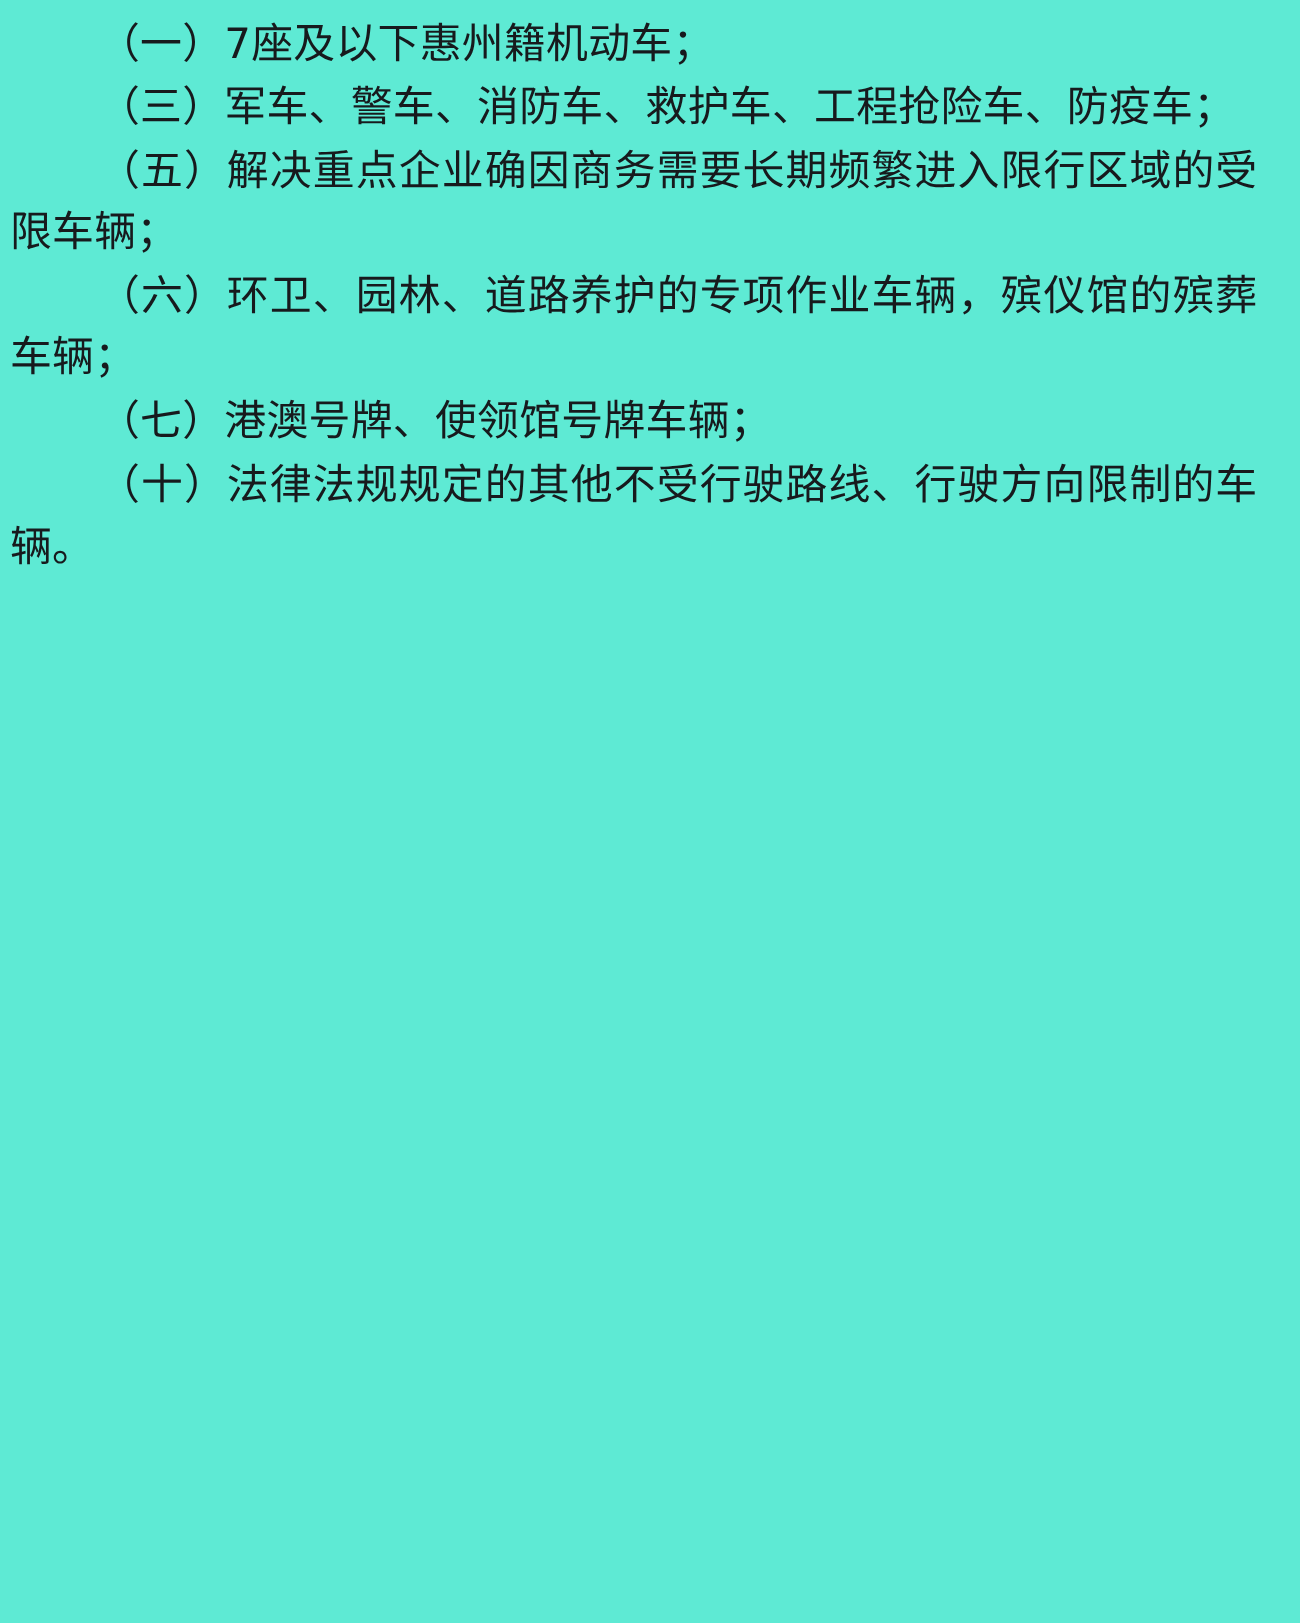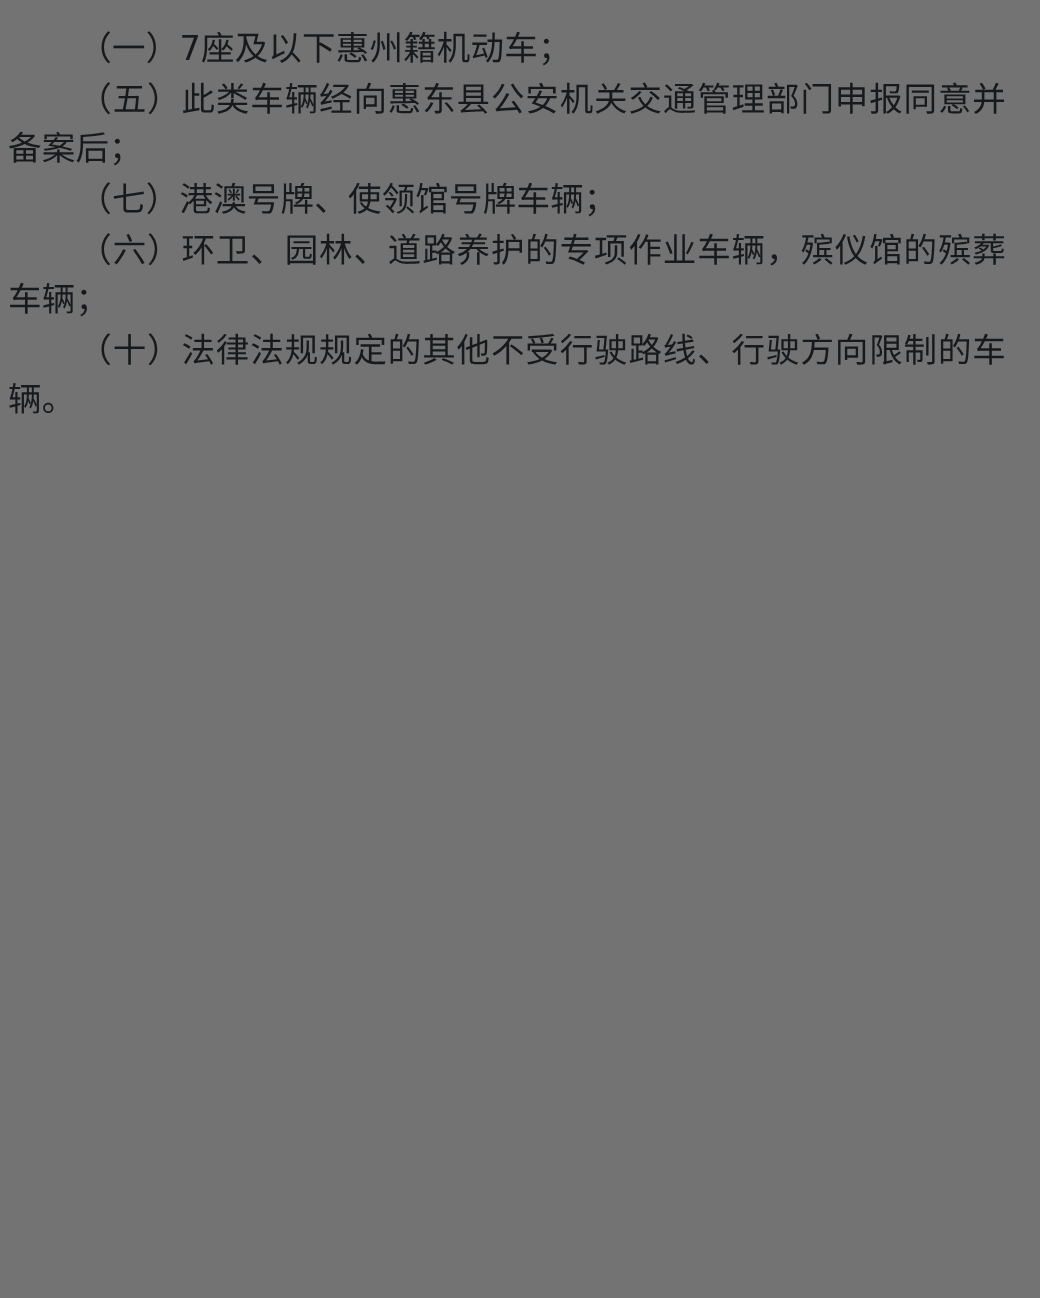--- a/index.html
+++ b/index.html
@@ -11,26 +11,26 @@
     height: 1298px;
     overflow: hidden;
     font-family: "DejaVu Sans", "Liberation Sans", sans-serif;
     background: #dce9f6;
   }
   .page {
     position: relative;
     width: 1040px;
     height: 1298px;
     box-sizing: border-box;
-    padding: 24px 34px 0 8px;
+    padding: 10px 34px 0 8px;
     
     background:
       radial-gradient(120% 90% at 8% 0%, #f4fbff 0%, #eaf4fd 30%, #dcebf8 62%, #cfe2f4 100%),
       linear-gradient(160deg, #f2f9ff 0%, #e3eff b 40%, #cfe1f3 100%);
-    background-color: #737373;
+    background-color: #5eead4;
   }
   .doc-body {
     color: #171a1d;
     font-size: 33.5px;
     line-height: 1.465;
     letter-spacing: 0.2px;
     text-align: justify;
     text-justify: inter-ideograph;
   }
   .para {
@@ -42,18 +42,19 @@
   .para:last-child {
     margin-bottom: 0;
   }
 </style>
 </head>
 <body>
 
 <div class="page">
   <div class="doc-body">
     <p class="para">（一）7座及以下惠州籍机动车；</p>
-    <p class="para">（五）此类车辆经向惠东县公安机关交通管理部门申报同意并备案后；</p>
+    <p class="para">（三）军车、警车、消防车、救护车、工程抢险车、防疫车；</p>
+    <p class="para">（五）解决重点企业确因商务需要长期频繁进入限行区域的受限车辆；</p>
+    <p class="para">（六）环卫、园林、道路养护的专项作业车辆，殡仪馆的殡葬车辆；</p>
     <p class="para">（七）港澳号牌、使领馆号牌车辆；</p>
-    <p class="para">（六）环卫、园林、道路养护的专项作业车辆，殡仪馆的殡葬车辆；</p>
     <p class="para">（十）法律法规规定的其他不受行驶路线、行驶方向限制的车辆。</p>
   </div>
 </div>
 
 </body></html>

